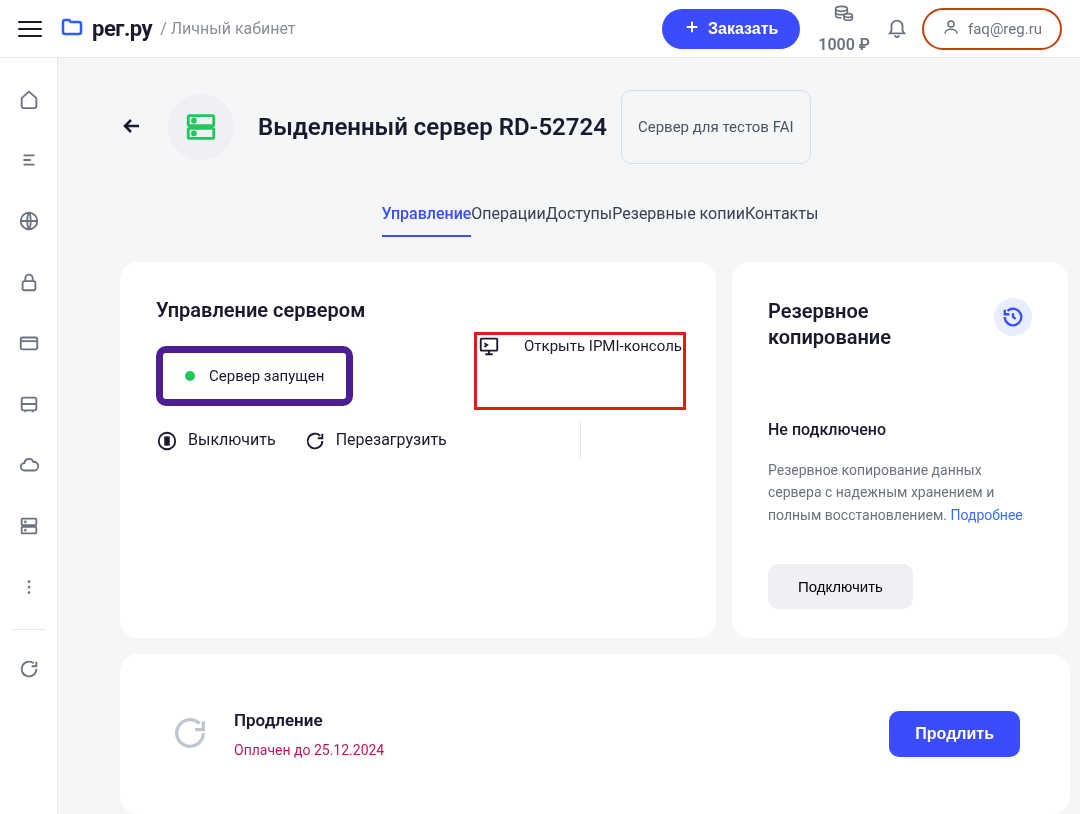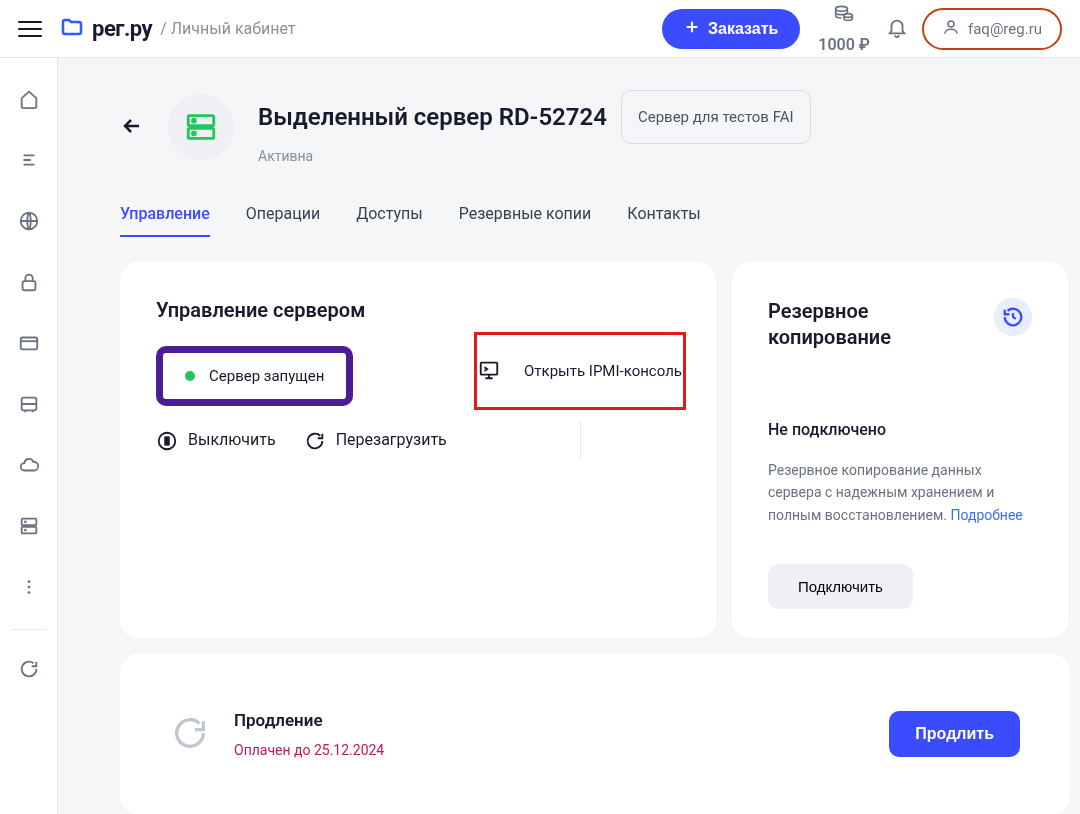--- a/index.html
+++ b/index.html
@@ -74,26 +74,27 @@
   .back-btn { cursor: pointer; }
   .server-icon-wrap {
     width: 66px; height: 66px; border-radius: 50%; background: #eef0f4;
     display: flex; align-items: center; justify-content: center;
   }
   .title-group { display: flex; flex-direction: column; gap: 4px; }
   .title-row { display: flex; align-items: center; gap: 14px; }
   .page-title { font-size: 24px; font-weight: 600; }
   .tag-pill {
     border: 1px solid #d9dde3; border-radius: 10px;
-    padding: 17px 16px; color: #4b5563; font-size: 15px;
+    padding: 27px 16px; color: #4b5563; font-size: 15px;
   }
   .status-text { color: #8a8f99; font-size: 14px; }
   .tabs {
-    display: flex; gap: 36px; margin-top: 40px;
+    display: flex; margin-top: 40px;
     border-bottom: 1px solid transparent;
+    justify-content: center;
   }
   .tab {
     padding-bottom: 12px; font-size: 16px; color: #374151; cursor: pointer;
     border-bottom: 2px solid transparent;
   }
   .tab.active { color: #3b4cff; border-bottom-color: #3b4cff; font-weight: 500; }
   .cards-row { display: flex; gap: 16px; margin-top: 24px; }
   .card {
     background: #fff; border-radius: 18px; padding: 36px;
   }
@@ -115,21 +116,21 @@
     display: flex; align-items: center; gap: 28px; margin-top: 24px;
   }
   .icon-action {
     display: flex; align-items: flex-start; gap: 10px; font-size: 16px; cursor: pointer;
   }
   .ipmi-box {
     position: absolute;
     top: 70px; right: 30px;
     width: 212px; height: 78px;
     border: 3px solid #e11b1b;
-    display: flex; align-items: center; justify-content: center; gap: 24px;
+    display: flex; justify-content: center; gap: 24px;
     cursor: pointer;
   }
   .ipmi-text { text-align: center; font-size: 15px; line-height: 1.5; }
   .mgmt-vdivider {
     position: absolute; top: 160px; left: 460px; height: 36px; width: 1px; background: #e5e7eb;
   }
   .backup-icon {
     position: absolute; top: 36px; right: 36px;
     width: 38px; height: 38px; border-radius: 50%;
     background: #e8edff; color: #3b4cff;
@@ -267,21 +268,20 @@
             <rect x="3" y="13" width="18" height="7" rx="1"></rect>
             <circle cx="7" cy="7.5" r="1" fill="#22c55e"></circle>
             <circle cx="7" cy="16.5" r="1" fill="#22c55e"></circle>
           </svg>
       </div>
       <div class="title-group">
         <div class="title-row">
           <h1 class="page-title">Выделенный сервер RD-52724</h1>
           <div class="tag-pill">Сервер для тестов FAI</div>
         </div>
-        <span class="status-text">Активна</span>
       </div>
     </div>
 
     <div class="tabs">
       <div class="tab active">Управление</div>
       <div class="tab">Операции</div>
       <div class="tab">Доступы</div>
       <div class="tab">Резервные копии</div>
       <div class="tab">Контакты</div>
     </div>

